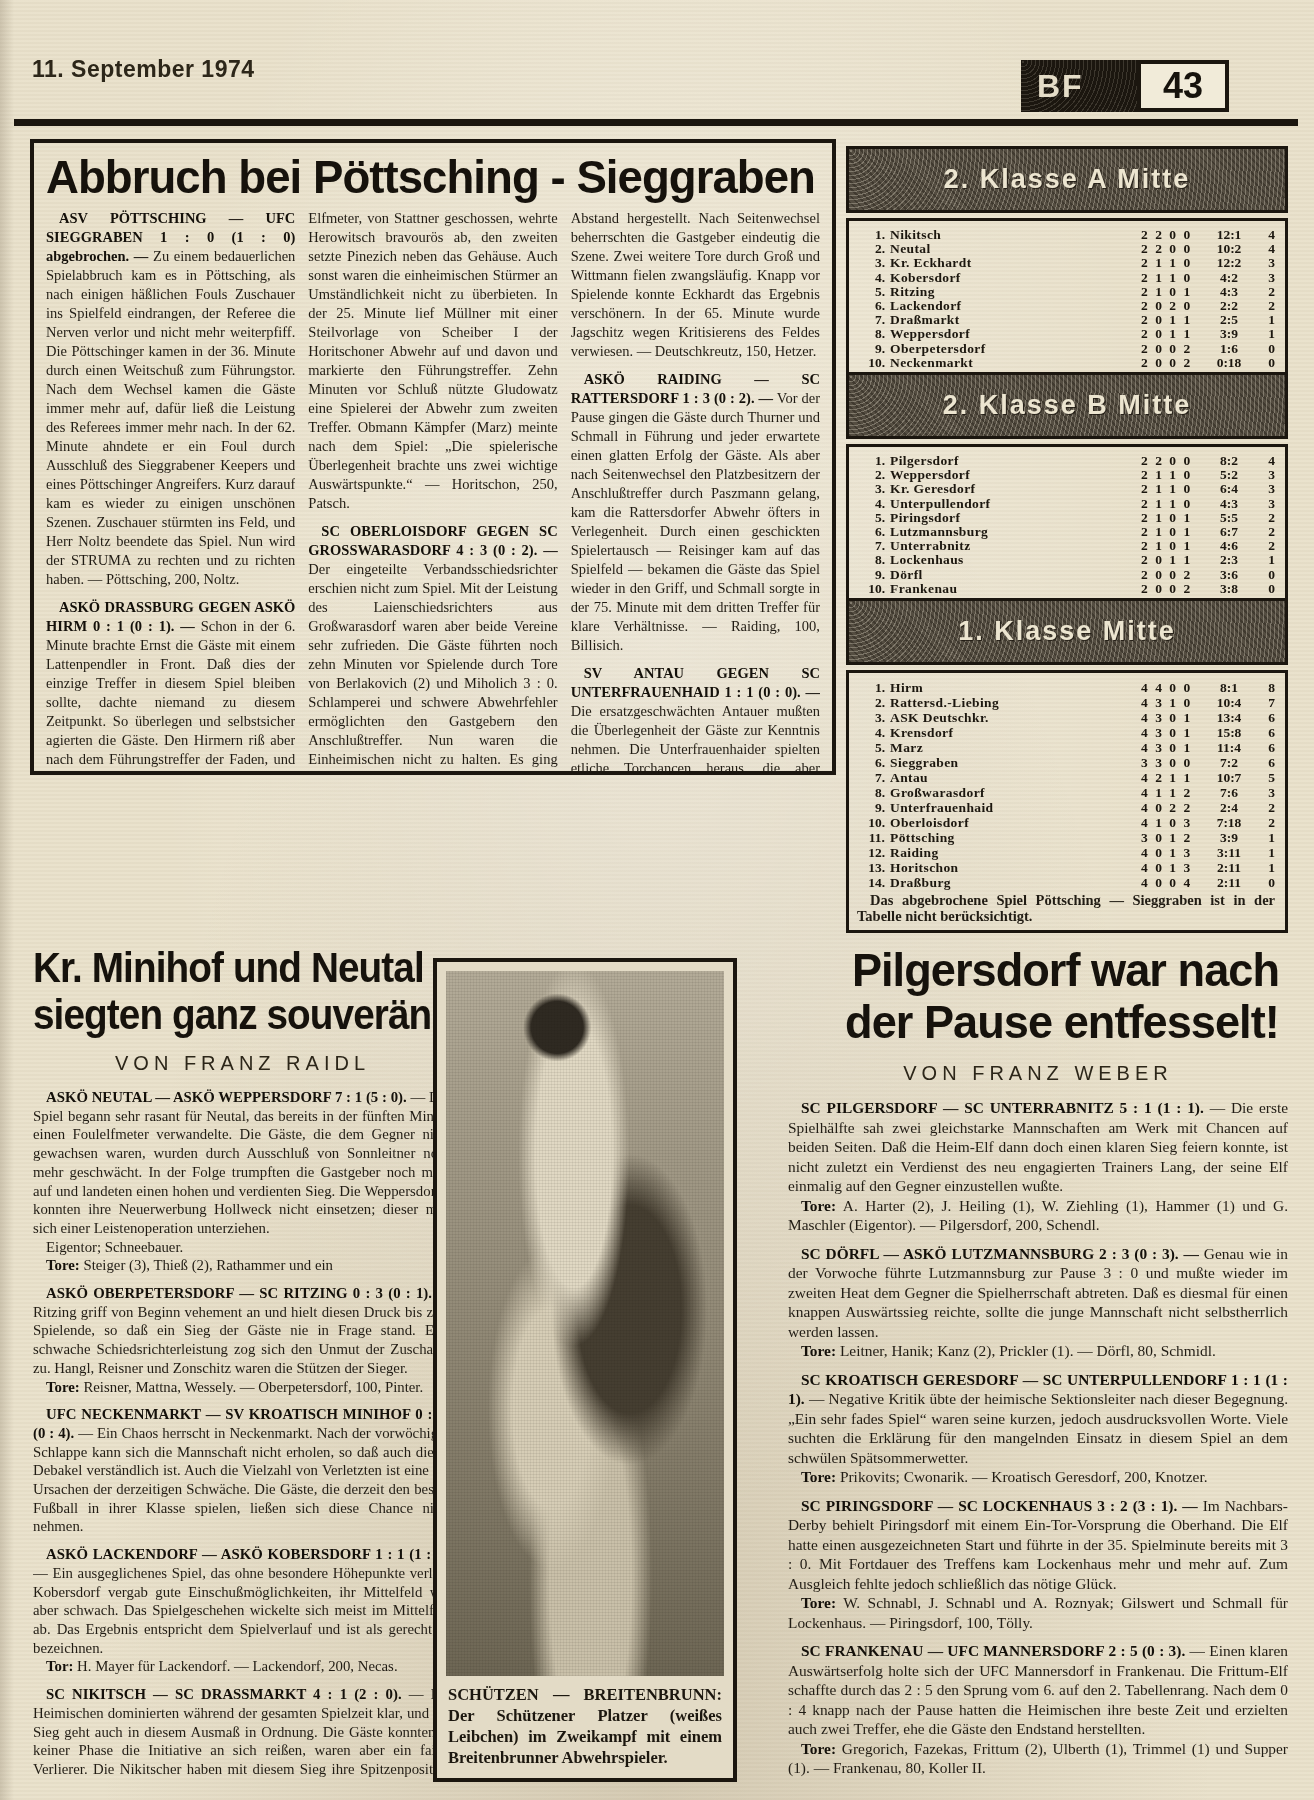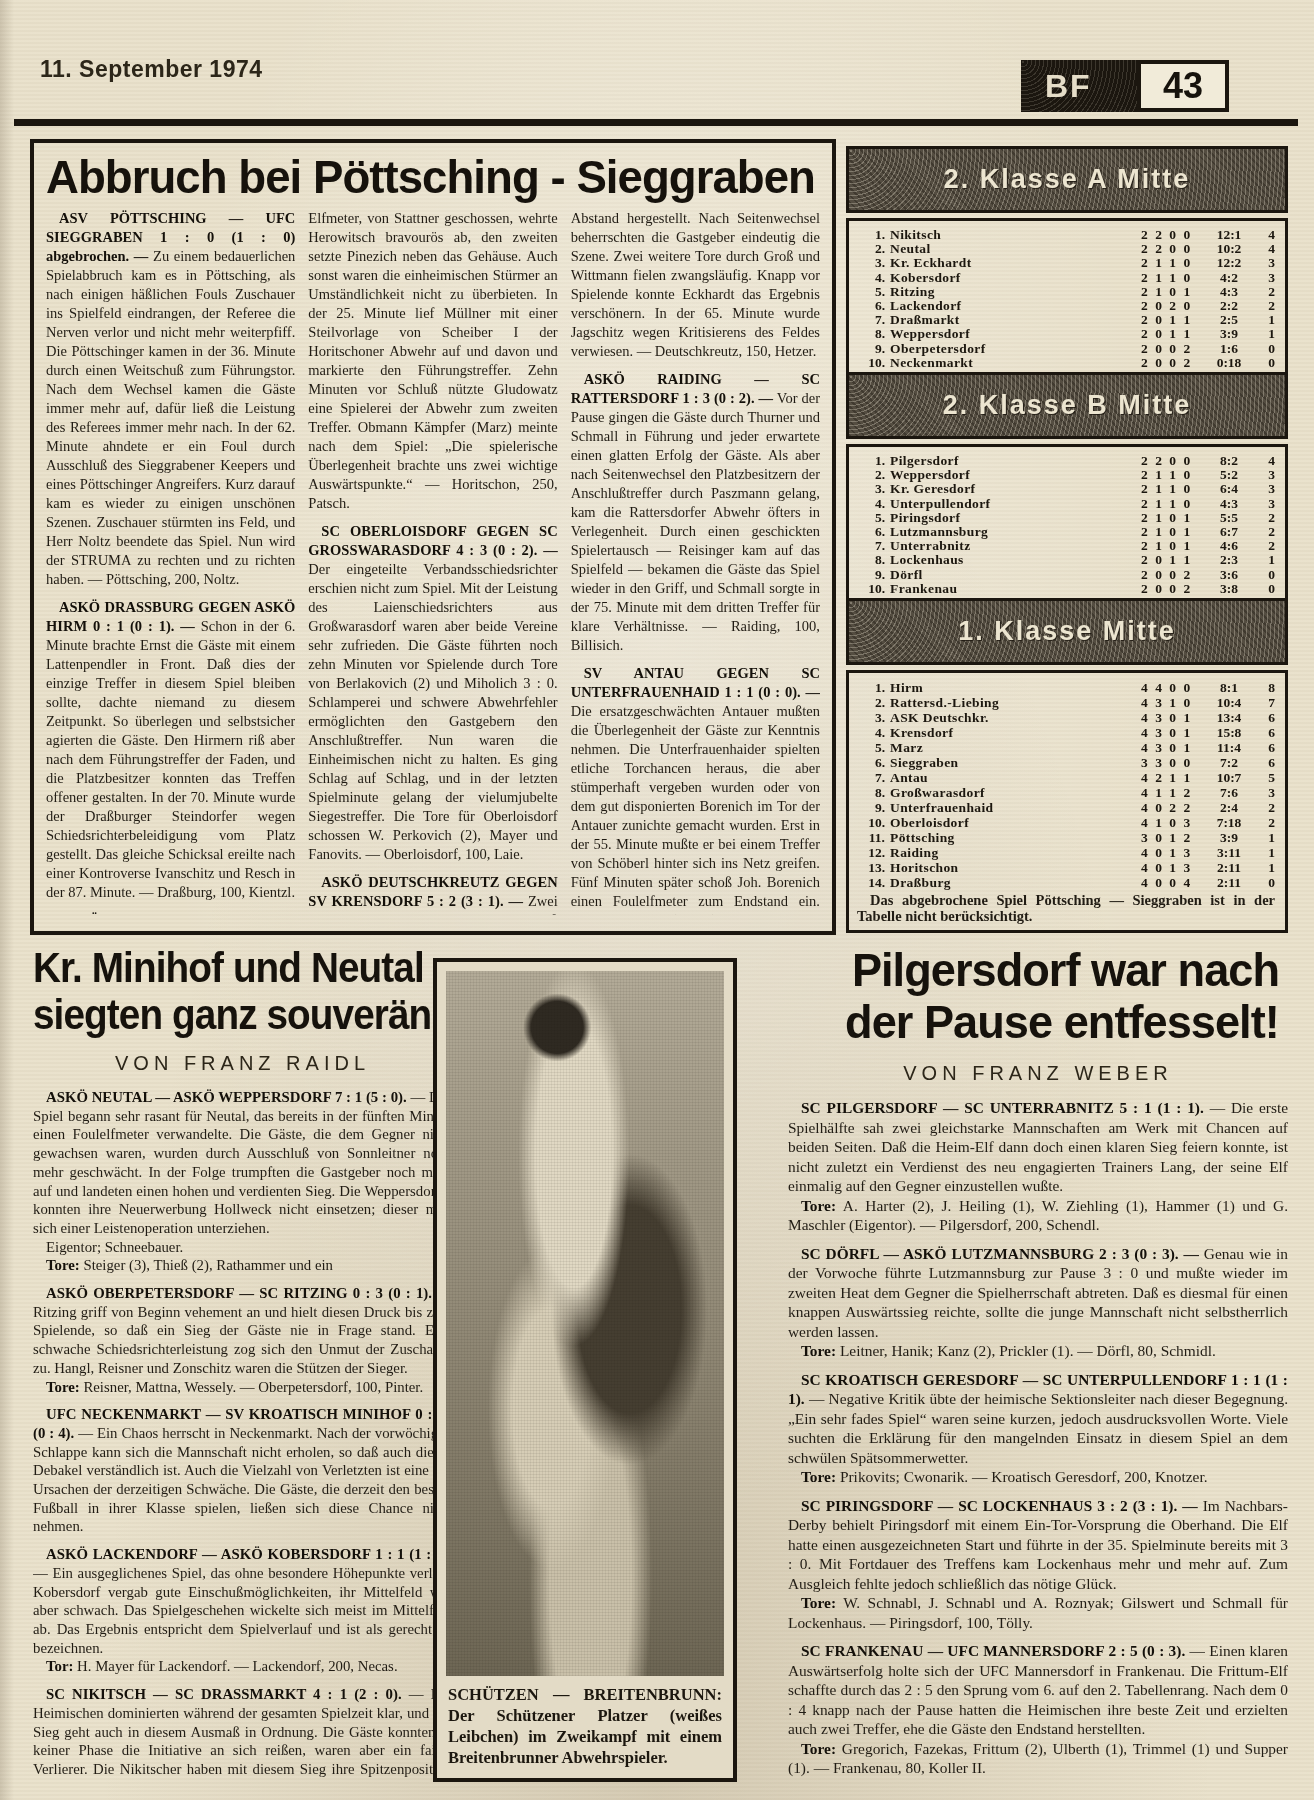--- a/index.html
+++ b/index.html
@@ -8,32 +8,32 @@
     background-color:#e9e1cb;
     background-image:
       radial-gradient(ellipse at 50% 35%, rgba(255,255,255,0.30) 0%, rgba(255,255,255,0) 55%),
       radial-gradient(ellipse at 50% 100%, rgba(120,100,70,0.18) 0%, rgba(120,100,70,0) 60%),
       linear-gradient(90deg, rgba(90,75,55,0.20) 0, rgba(90,75,55,0) 14px),
       repeating-linear-gradient(0deg, rgba(120,105,80,0.04) 0 2px, rgba(255,255,255,0.03) 2px 4px);
     font-family:"Liberation Serif","DejaVu Serif",serif;
     color:#211c14;
   }
   
-  .date{position:absolute;left:40px;top:56px;font:600 23px/26px "Liberation Sans","DejaVu Sans",sans-serif;color:#2c2619;letter-spacing:.5px;}
+  .date{position:absolute;left:32px;top:56px;font:600 23px/26px "Liberation Sans","DejaVu Sans",sans-serif;color:#2c2619;letter-spacing:.5px;}
   .bf-box{position:absolute;left:1021px;top:60px;width:116px;height:52px;background:#1b160f;
-    color:#e5ddc8;display:flex;align-items:center;padding-left:24px;box-sizing:border-box;
+    color:#e5ddc8;display:flex;align-items:center;padding-left:16px;box-sizing:border-box;
     font:700 32px "Liberation Sans","DejaVu Sans",sans-serif;letter-spacing:2px;
     background-image:repeating-radial-gradient(circle at 2px 2px, rgba(233,225,203,.16) 0 1px, transparent 1px 4px);}
   .pagenum-box{position:absolute;left:1137px;top:60px;width:92px;height:52px;background:#f1ebd9;border:4px solid #1b160f;
     box-sizing:border-box;display:flex;align-items:center;justify-content:center;
     font:700 36px "Liberation Sans","DejaVu Sans",sans-serif;color:#16120c;}
   .top-rule{position:absolute;left:14px;top:119px;width:1284px;height:7px;background:#1b160f;}
 
   
-  .main-box{position:absolute;left:30px;top:139px;width:806px;height:796px;border:4px solid #1b160f;box-sizing:border-box;overflow:hidden;}
+  .main-box{position:absolute;left:30px;top:139px;width:806px;height:636px;border:4px solid #1b160f;box-sizing:border-box;overflow:hidden;}
   .main-headline{margin:6px 8px 2px 12px;white-space:nowrap;}
   .main-headline .hx{display:inline-block;transform:scaleX(.97);transform-origin:left;
     font:700 47px/56px "Liberation Sans","DejaVu Sans",sans-serif;letter-spacing:-1px;color:#16120c;}
   .main-cols{display:flex;gap:13px;margin:4px 12px 0 12px;height:706px;overflow:hidden;
     font-size:14.5px;line-height:19px;text-align:justify;}
   .main-cols .col{flex:1 1 0;overflow:hidden;}
 
   .story{margin:0;text-indent:13px;font-family:Liberation Serif, serif;}
   .story[data-cls~="cont"]{text-indent:0;}
   .story[data-cls~="start"]{margin-top:9px;}

